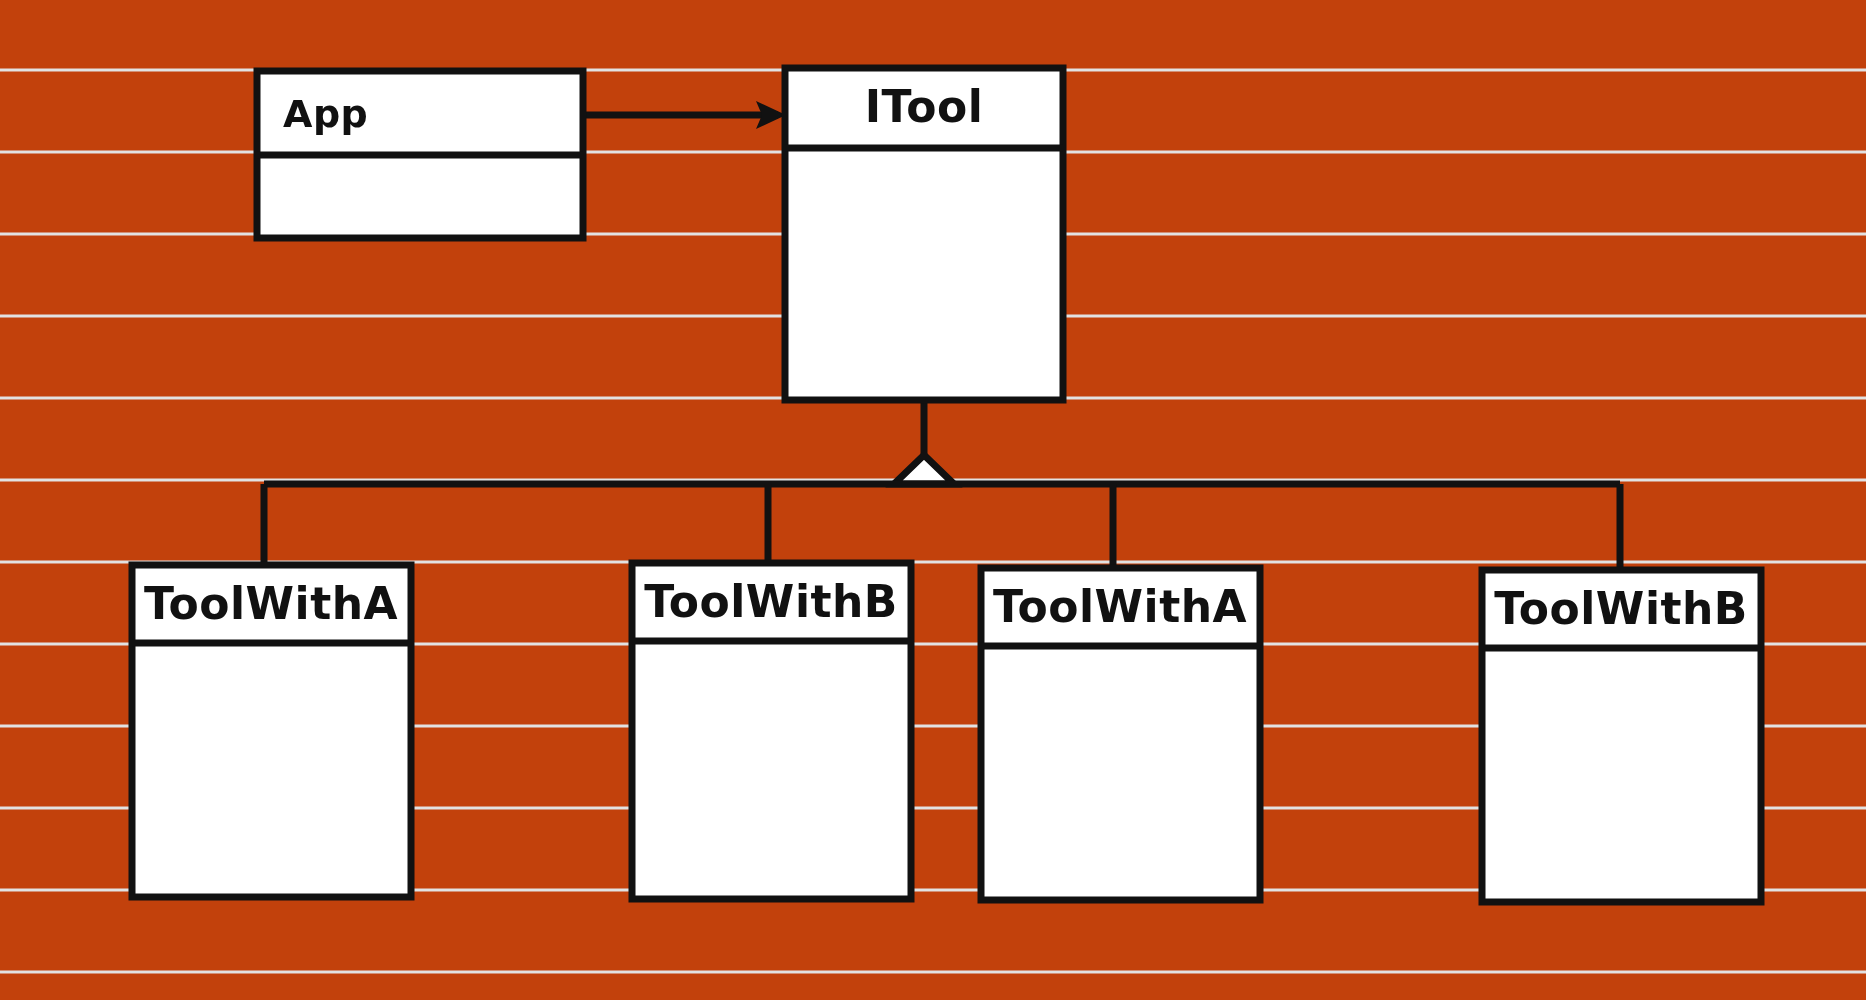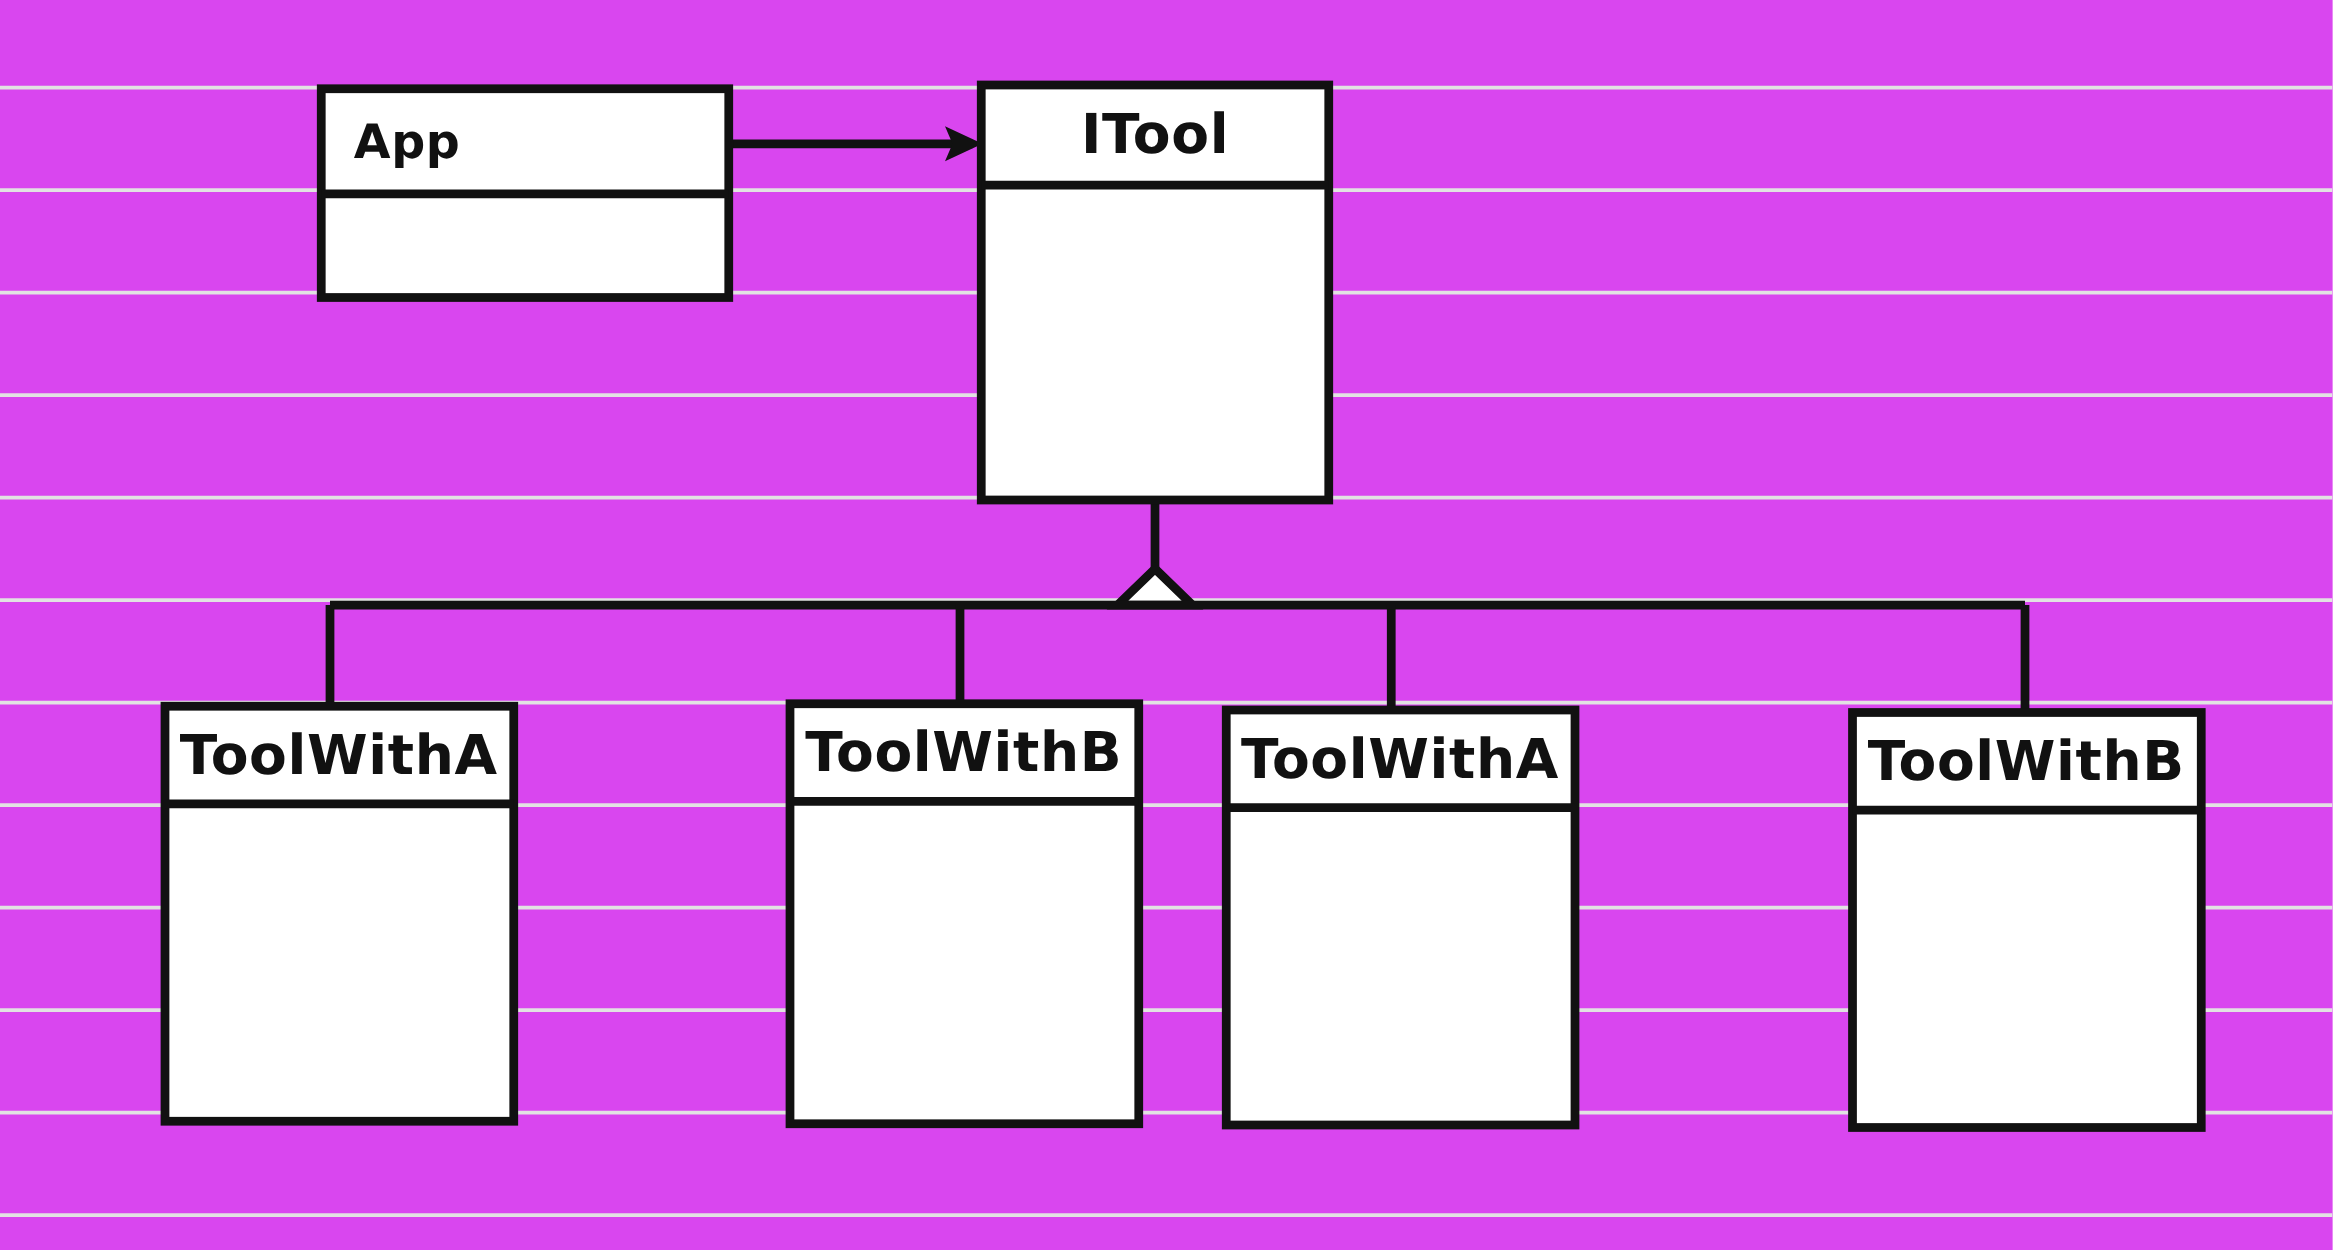--- a/index.html
+++ b/index.html
@@ -10,21 +10,21 @@
   body {
     width: 1866px;
     height: 1000px;
     overflow: hidden;
     font-family: "DejaVu Sans", sans-serif;
   }
   #canvas {
     position: relative;
     width: 1866px;
     height: 1000px;
-    background: #d946ef;
+    background: #c2410c;
   }
   #ruled, #diagram {
     position: absolute;
     top: 0;
     left: 0;
     width: 1866px;
     height: 1000px;
   }
   .rule-line {
     stroke: #e2e2e2;

